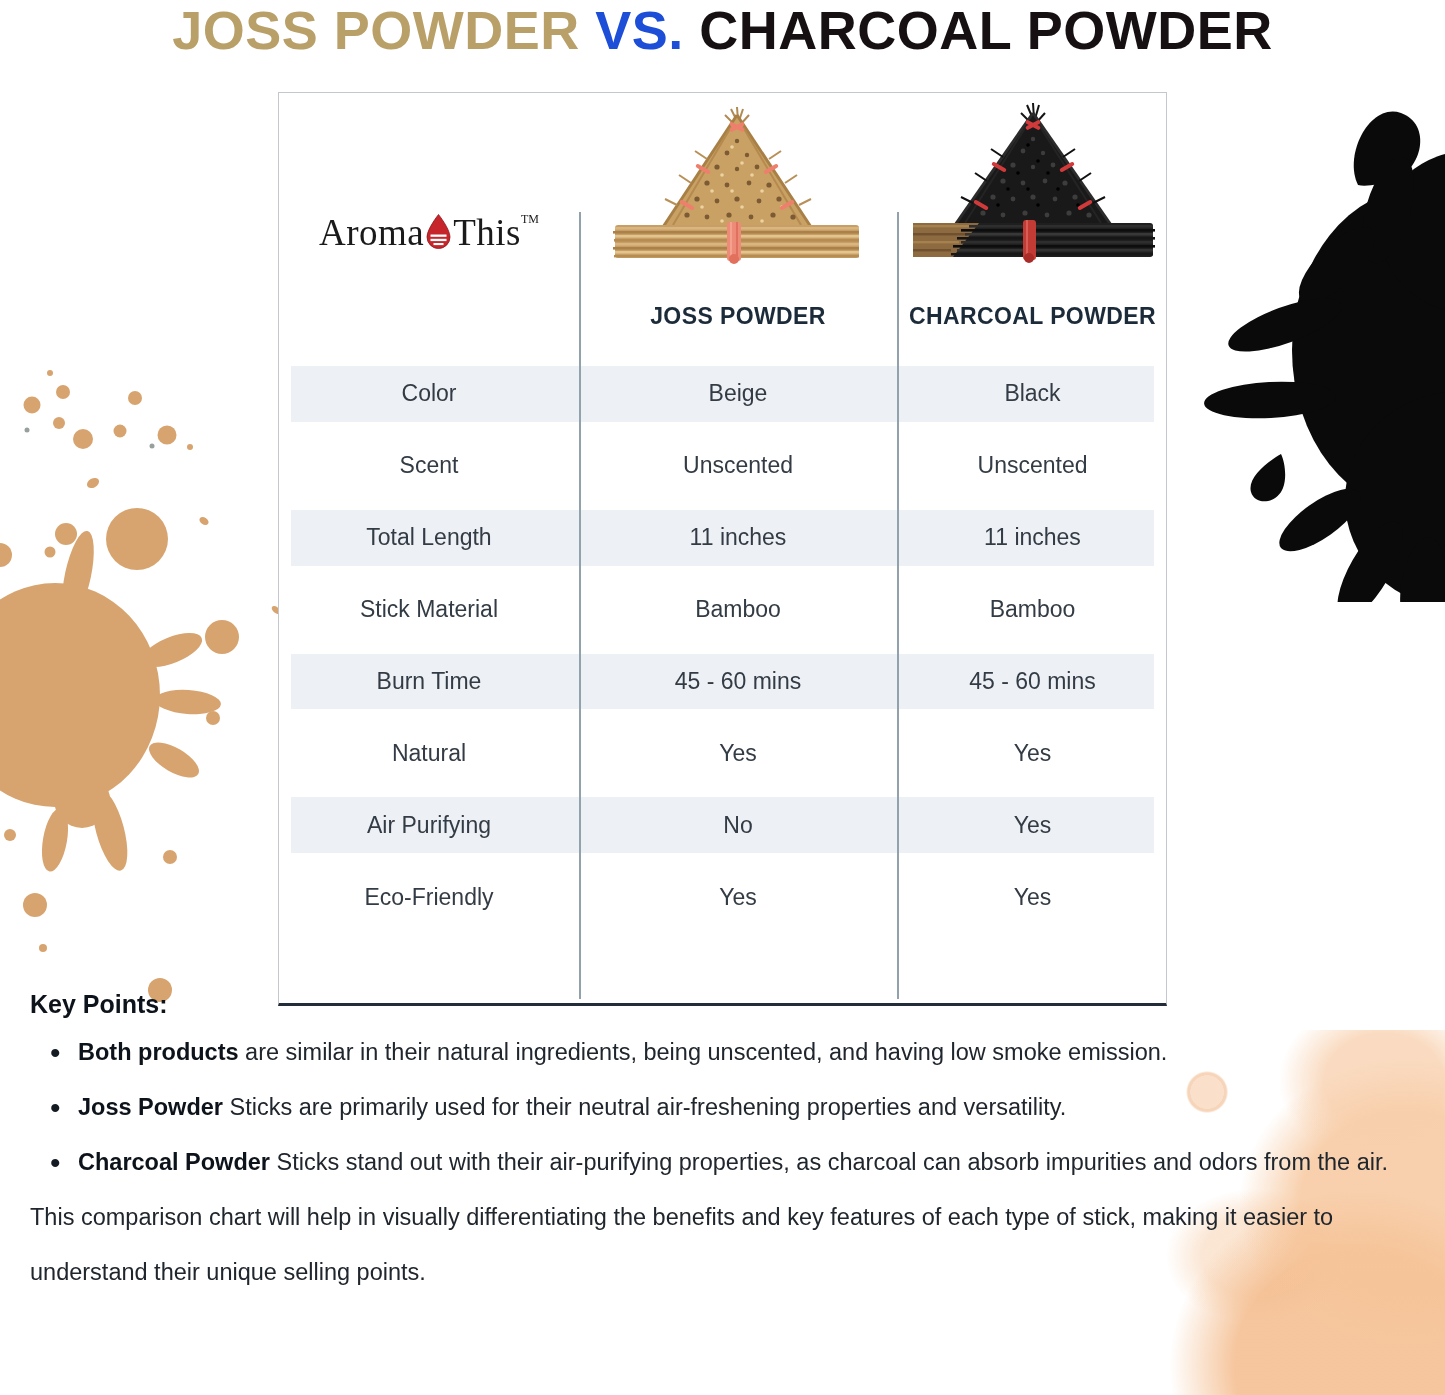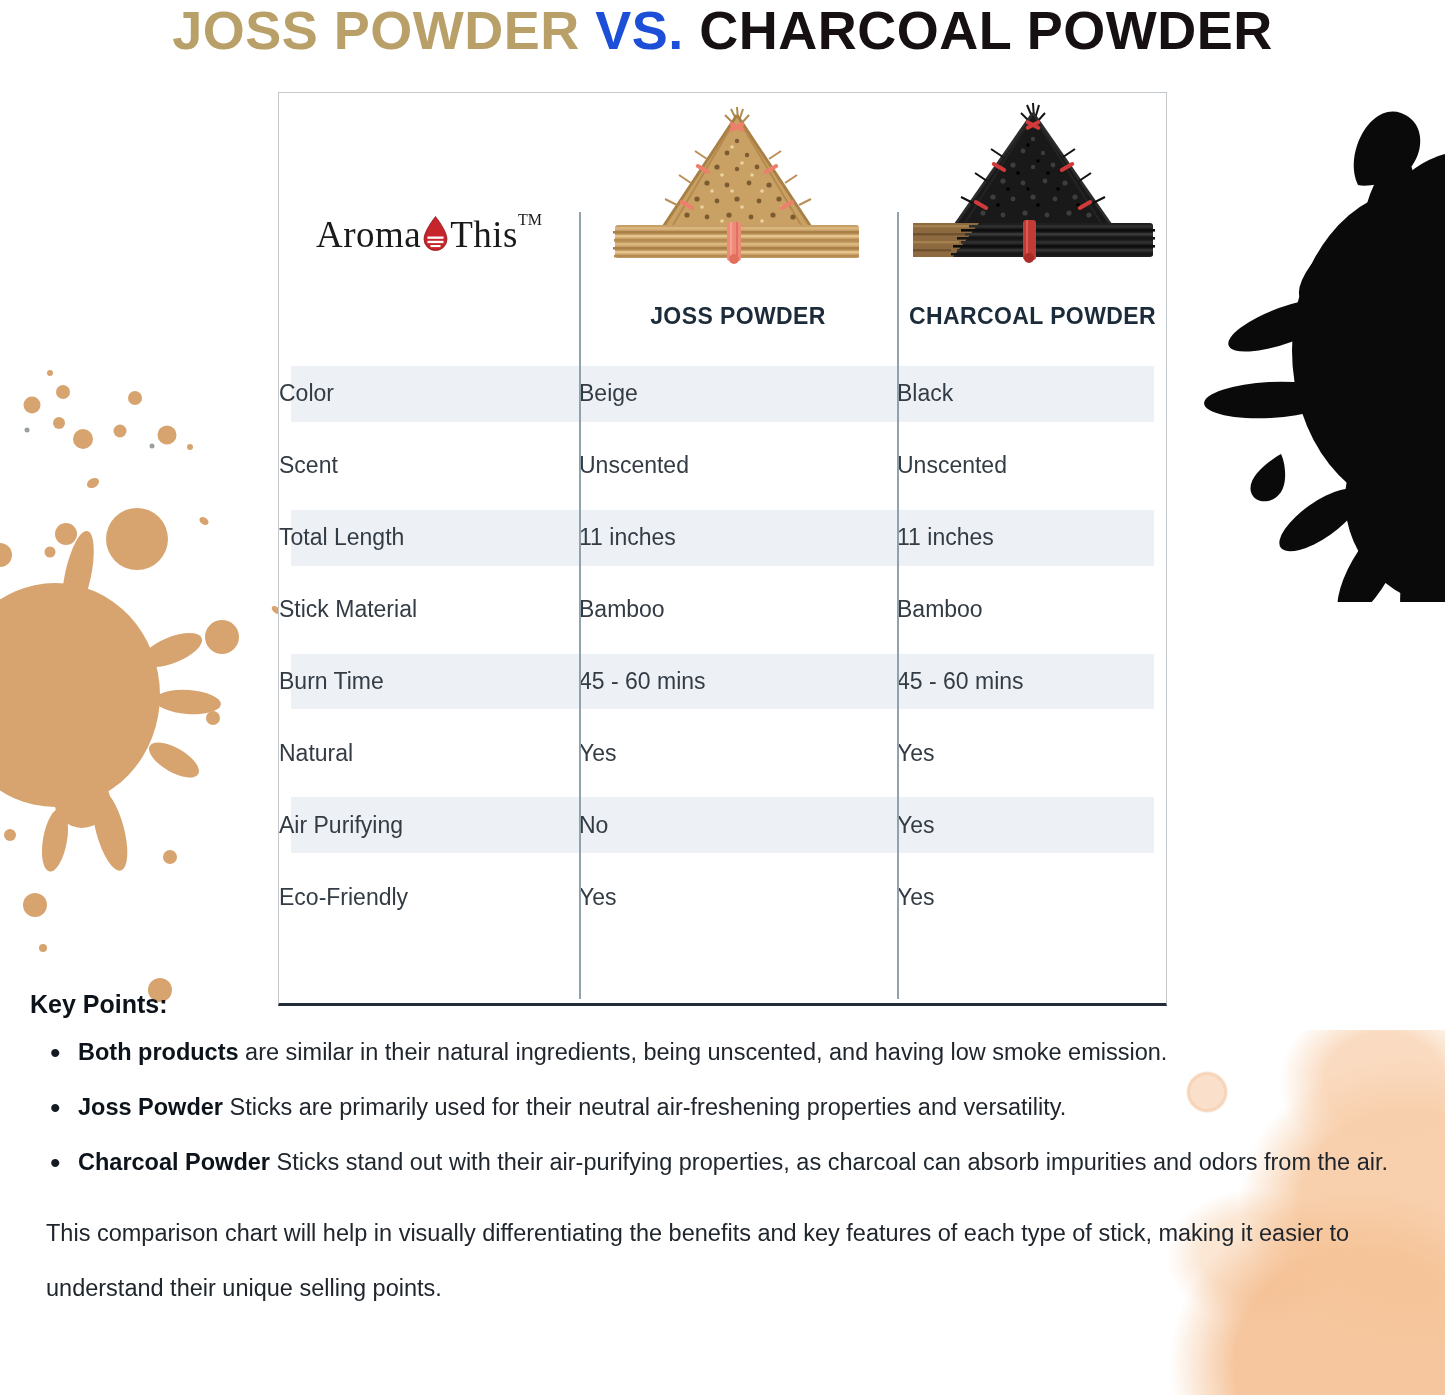--- a/index.html
+++ b/index.html
@@ -42,58 +42,58 @@
   }
   .vdiv{position:absolute;top:119px;bottom:4px;width:2px;background:#91a2ac;z-index:4;}
   .vdiv.d1{left:300px;}
   .vdiv.d2{left:618px;}
 
   .logo{
     position:absolute;left:0;top:118px;width:300px;text-align:center;
     font-family:"Liberation Serif",serif;font-size:37px;color:#1a1a1a;
     letter-spacing:.5px;white-space:nowrap;
   }
-  .logo .tm{font-size:16px;vertical-align:22px;letter-spacing:0;}
+  .logo .tm{font-size:12px;vertical-align:22px;letter-spacing:0;}
   .logo svg{vertical-align:-4px;margin:0 1px;}
 
   .prod-img{position:absolute;}
   .prod-img.joss{left:332px;top:14px;}
   .prod-img.charcoal{left:630px;top:10px;}
   .col-head{
     position:absolute;top:206px;height:34px;display:flex;align-items:center;justify-content:center;
     font-weight:bold;font-size:23px;color:#1c2b39;letter-spacing:.4px;white-space:nowrap;
   }
   .col-head.joss{left:300px;width:318px;}
   .col-head.charcoal{left:618px;width:271px;}
 
   .rows{position:absolute;left:0;top:265px;width:100%;z-index:3;}
   .row{
     position:relative;height:71.9px;
     display:grid;grid-template-columns:300px 318px 271px;align-items:center;
-    font-size:23px;color:#333b44;text-align:left;
+    font-size:23px;color:#333b44;text-align:center;
   }
   .row.shaded::before{
     content:"";position:absolute;left:12px;right:12px;top:8px;bottom:8px;
     background:#edf1f6;z-index:-1;
   }
   .row span{position:relative;}
 
   
   .keypoints{position:absolute;left:30px;top:983px;width:1402px;z-index:2;color:#20262d;}
   .kp-heading{font-weight:bold;font-size:25px;line-height:42px;color:#0d131a;}
   .kp-list{list-style:none;margin:0;padding:0;}
   .kp-list li{
     position:relative;padding-left:48px;font-size:23.5px;line-height:55px;
   }
   .kp-list li::before{
     content:"\2022";position:absolute;left:20px;top:0;
     font-size:30px;color:#141b22;
   }
   .kp-bold{font-weight:bold;color:#0d131a;margin-top:30px;}
-  .kp-closing{margin:16px;font-size:23.5px;line-height:55px;}
+  .kp-closing{margin:0;font-size:23.5px;line-height:55px;}
 </style>
 </head>
 <body>
 
 <div class="canvas">
 
   <div class="title"><span class="t-joss">JOSS POWDER</span><span class="t-vs"> VS. </span><span class="t-charcoal">CHARCOAL POWDER</span></div>
 
   <svg class="deco tan-splat" width="360" height="660" viewBox="0 0 360 660">
     <g fill="#d7a470">

